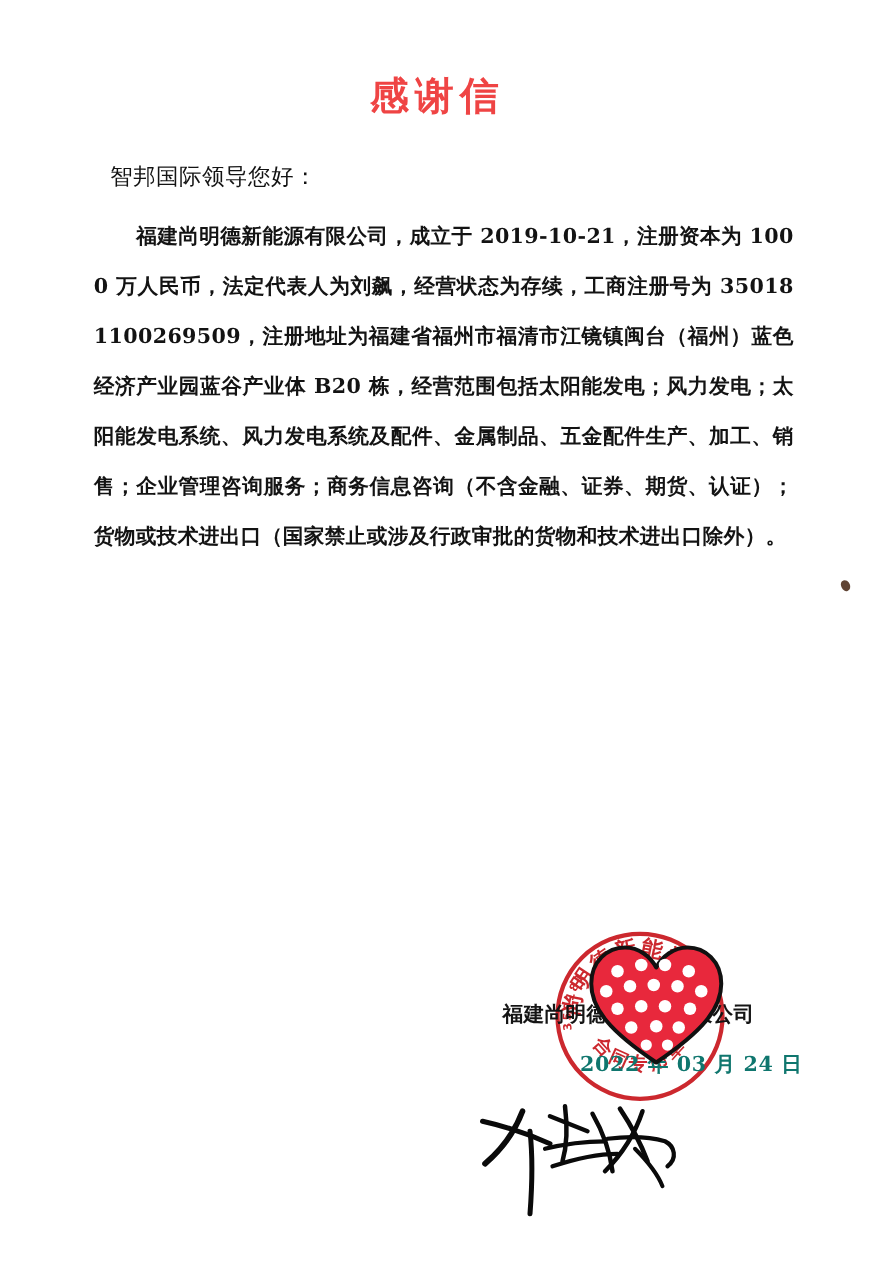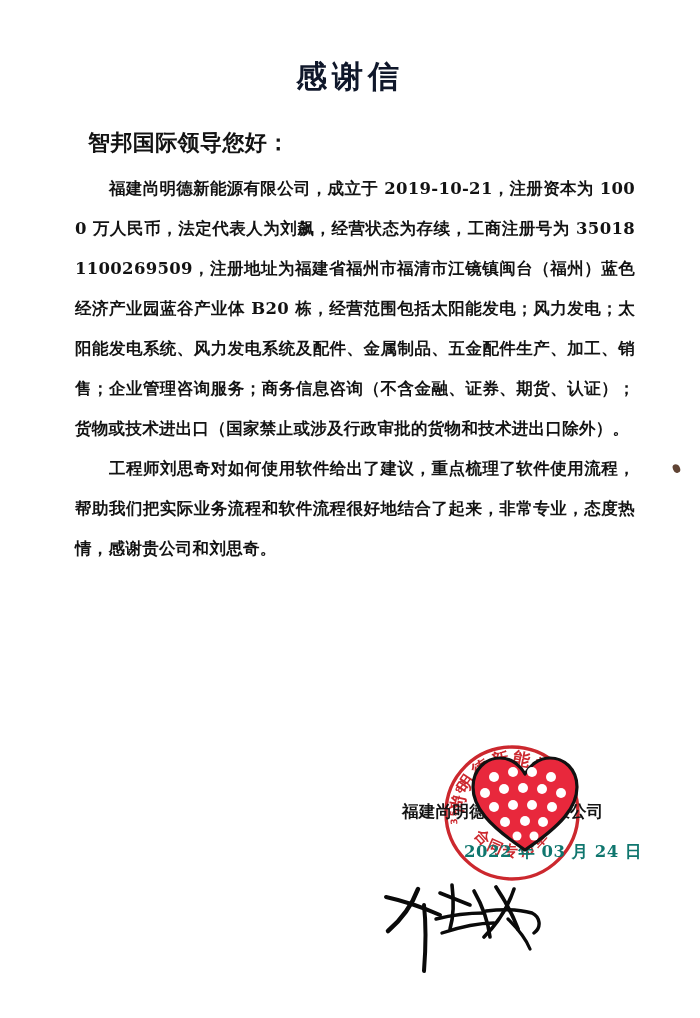--- a/index.html
+++ b/index.html
@@ -22,35 +22,35 @@
   
   #doc-title {
     position: absolute;
     top: 56px;
     left: 0;
     width: 700px;
     text-align: center;
     font-size: 31px;
     font-weight: bold;
     letter-spacing: 5px;
-    color: #0f172a;
+    color: #ef4444;
     font-family: "DejaVu Serif", "Liberation Serif", serif;
   }
 
   
   #letter-body {
     position: absolute;
     top: 122px;
     left: 75px;
     width: 560px;
   }
 
   .salutation {
-    font-size: 22px;
-    font-weight: bold;
+    font-size: 18px;
+    font-weight: normal;
     line-height: 40px;
     margin: 0 0 0 13px;
     letter-spacing: 0.4px;
   }
 
   .para {
     font-size: 16.5px;
     font-weight: bold;
     line-height: 40px;
     margin: 0;
@@ -147,21 +147,20 @@
 <div id="page">
 
   <div id="doc-title">感谢信</div>
 
   <div id="letter-body">
     <p class="salutation">智邦国际领导您好：</p>
 
     <p class="para gap-before">福建尚明德新能源有限公司，成立于 2019-10-21，注册资本为 1000 万人民币，法定代表人为刘飙，经营状态为存续，工商注册号为 350181100269509，注册地址为福建省福州市福清市江镜镇闽台（福州）蓝色经济产业园蓝谷产业体 B20 栋，经营范围包括太阳能发电；风力发电；太阳能发电系统、风力发电系统及配件、金属制品、五金配件生产、加工、销售；企业管理咨询服务；商务信息咨询（不含金融、证券、期货、认证）；货物或技术进出口（国家禁止或涉及行政审批的货物和技术进出口除外）。</p>
 
 
-    <p class="para">工程师刘思奇对如何使用软件给出了建议，重点梳理了软件使用流程，帮助我们把实际业务流程和软件流程很好地结合了起来，非常专业，态度热情，感谢贵公司和刘思奇。</p>
   </div>
 
   <div id="company-seal">
     <svg viewBox="0 0 138 138" xmlns="http://www.w3.org/2000/svg">
       <defs>
         <path id="arcTop" d="M 20 69 A 49 49 0 0 1 118 69" fill="none"></path>
         <path id="arcBottom" d="M 26 69 A 43 43 0 0 0 112 69" fill="none"></path>
         <path id="arcDigits" d="M 15 82 A 54 54 0 0 1 26 36" fill="none"></path>
       </defs>
       <g opacity="0.92">

